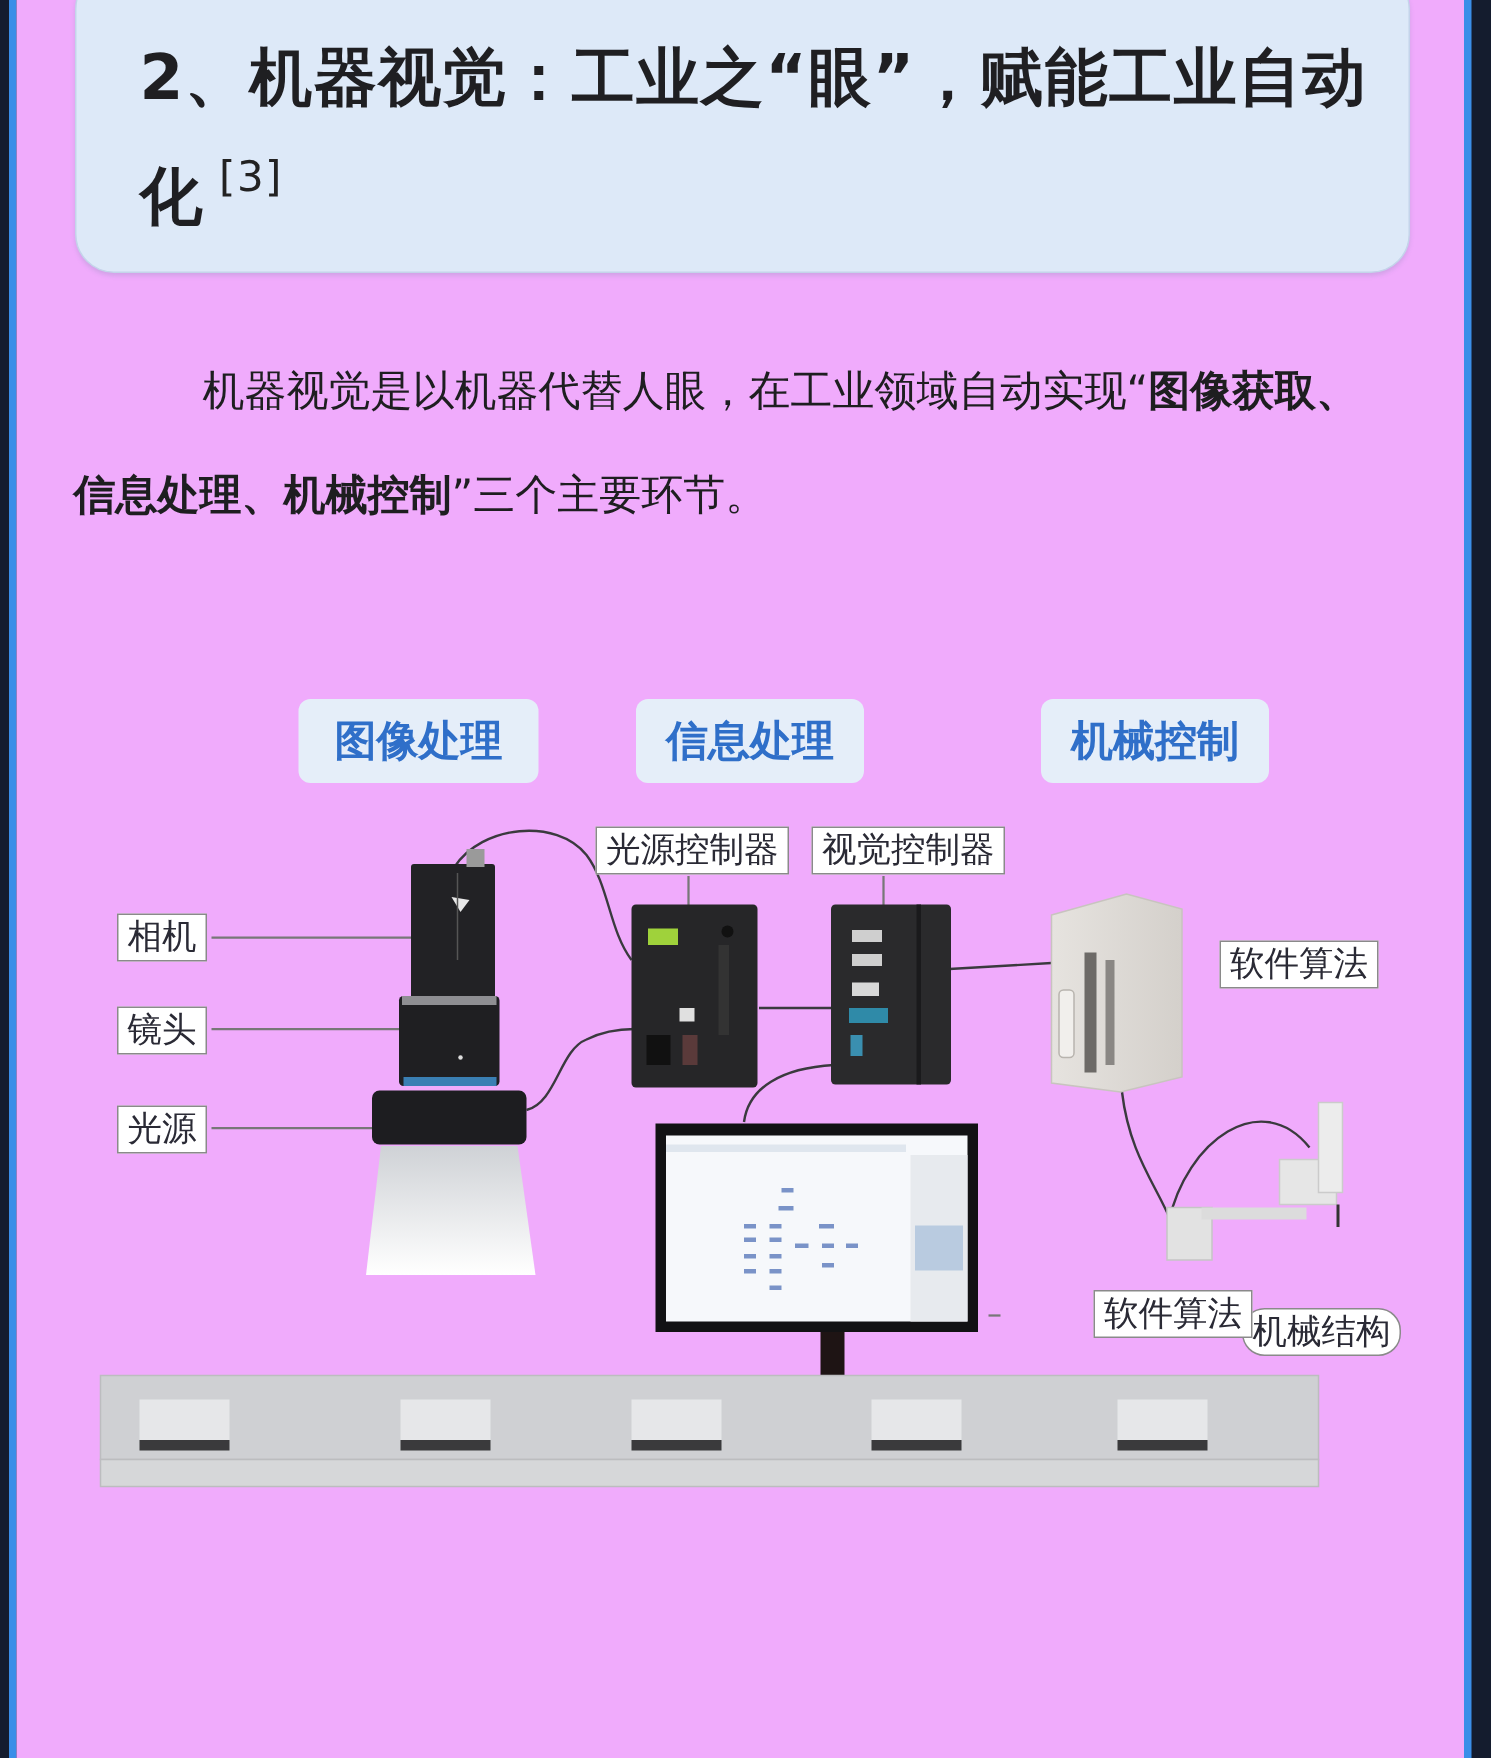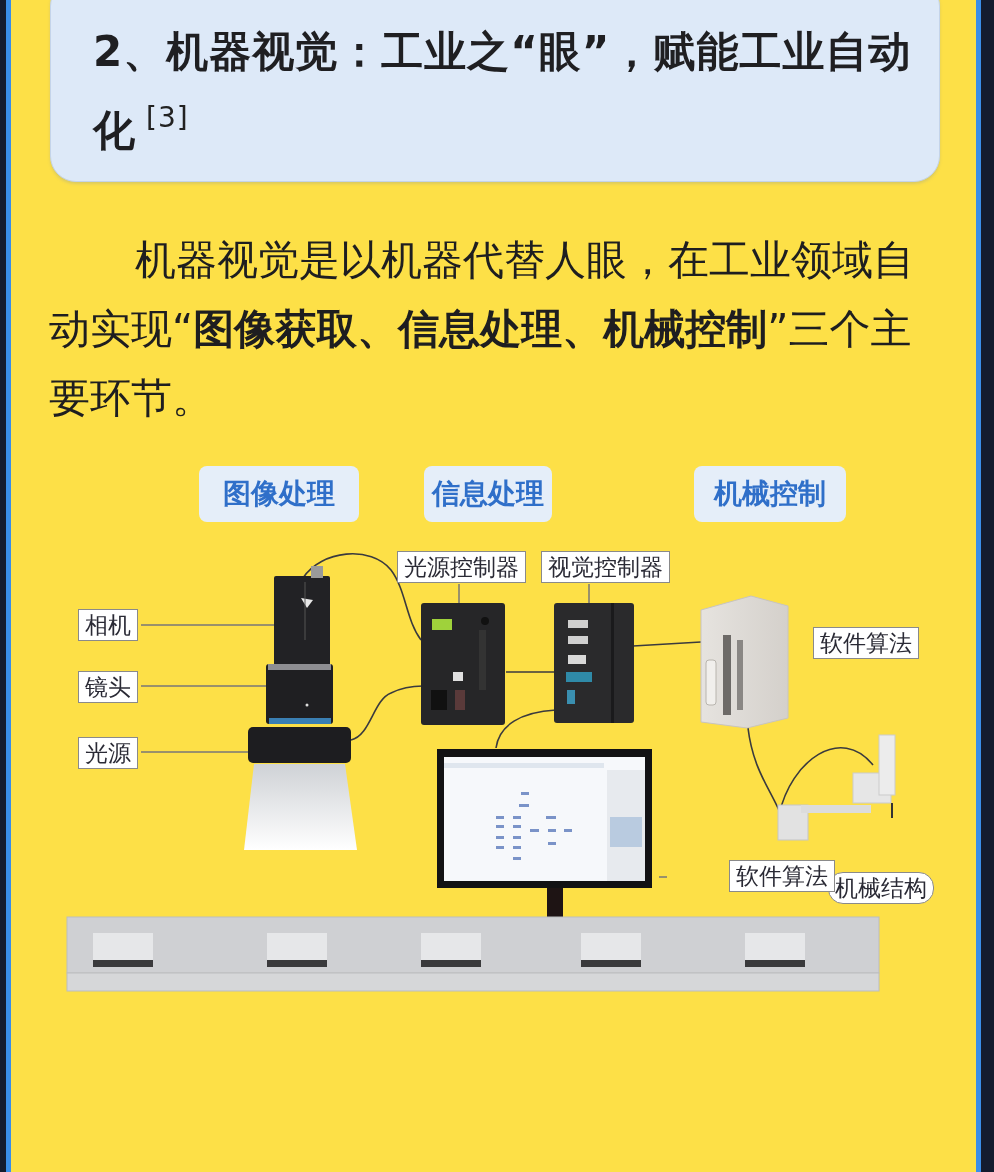--- a/index.html
+++ b/index.html
@@ -1,29 +1,29 @@
 <!DOCTYPE html>
 <html><head>
 <meta charset="utf-8">
 <style>
   html, body { margin:0; padding:0; }
   body { width:994px; height:1172px; overflow:hidden; background:#141c2e; position:relative;
          font-family:"DejaVu Sans", sans-serif; }
   .frame-blue-l { position:absolute; left:6px; top:0; width:5px; height:1172px; background:#3a8ee8; }
   .frame-blue-r { position:absolute; left:976px; top:0; width:5px; height:1172px; background:#3a8ee8; }
-  .page { position:absolute; left:11px; top:0; width:965px; height:1172px; background:#fde047; overflow:hidden; }
+  .page { position:absolute; left:11px; top:0; width:965px; height:1172px; background:#f0abfc; overflow:hidden; }
 
   .header-box { position:absolute; left:39px; top:-20px; width:888px; height:200px;
                 background:#dde9f8; border:1px solid #c4d4ea; border-radius:26px;
                 box-shadow:0 2px 3px rgba(120,140,170,0.25); }
   .header-title { position:absolute; left:42px; top:38px; width:820px; font-size:42px; line-height:66px;
                   font-weight:bold; color:#1f1f22; letter-spacing:1px; }
   .header-title sup { font-size:28px; font-weight:normal; vertical-align:18px; margin-left:10px; color:#222; }
 
-  .para { position:absolute; left:38px; width:880px; font-size:41px; line-height:69px; color:#1e1e20; }
+  .para { position:absolute; left:38px; width:880px; font-size:28px; line-height:69px; color:#1e1e20; }
   .para b { font-weight:bold; }
   .indent { display:inline-block; width:86px; }
 
   .phase { position:absolute; top:466px; height:56px; background:#e5eef9; border-radius:8px;
            color:#2f6fc9; font-size:28px; font-weight:bold; line-height:56px; text-align:center; }
 
   .label { position:absolute; background:#fff; border:1px solid #8a8a8a; font-size:23px; color:#2a2a35;
            line-height:30px; padding:0 6px; white-space:nowrap; }
   .svg-layer { position:absolute; left:0; top:0; }
 </style>
@@ -38,21 +38,21 @@
   <div class="header-box">
     <div class="header-title">
       <span>2、机器视觉：工业之“眼”，赋能工业自动化</span><sup>[3]</sup>
     </div>
   </div>
 
   <div class="para" style="top:226px;"><span class="indent"></span><span>机器视觉是以机器代替人眼，在工业领域自动实现“</span><b>图像获取、信息处理、机械控制</b><span>”三个主要环节。</span></div>
 
   <div>
     <div class="phase" style="left:188px;width:160px;">图像处理</div>
-    <div class="phase" style="left:413px;width:128px;">信息处理</div>
+    <div class="phase" style="left:413px;width:152px;">信息处理</div>
     <div class="phase" style="left:638px;width:152px;margin-left:45px;">机械控制</div>
 
     <svg class="svg-layer" width="965" height="1172">
 
       <g stroke="#777" stroke-width="1.5" fill="none">
         <line x1="130" y1="625" x2="263" y2="625"></line>
         <line x1="130" y1="686" x2="255" y2="686"></line>
         <line x1="130" y1="752" x2="237" y2="752"></line>
         <line x1="448" y1="584" x2="448" y2="605"></line>
         <line x1="578" y1="584" x2="578" y2="605"></line>

